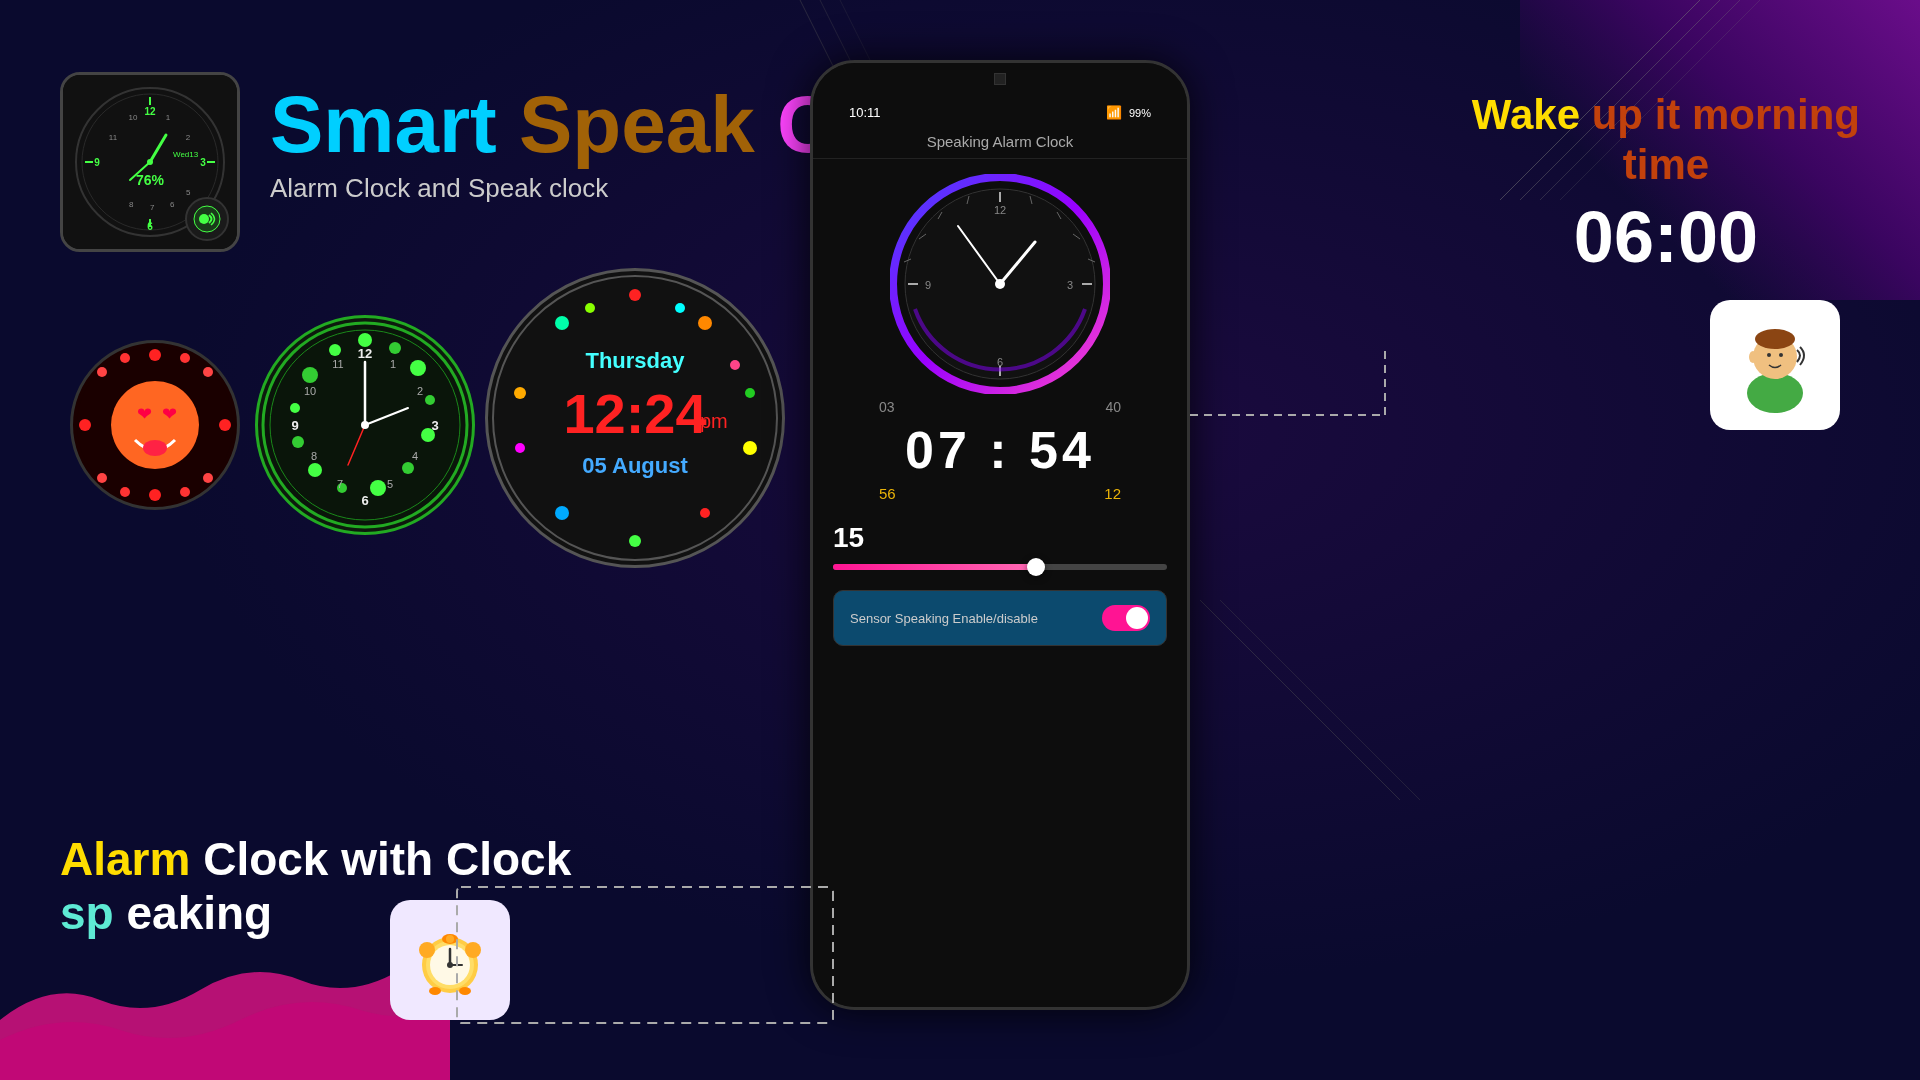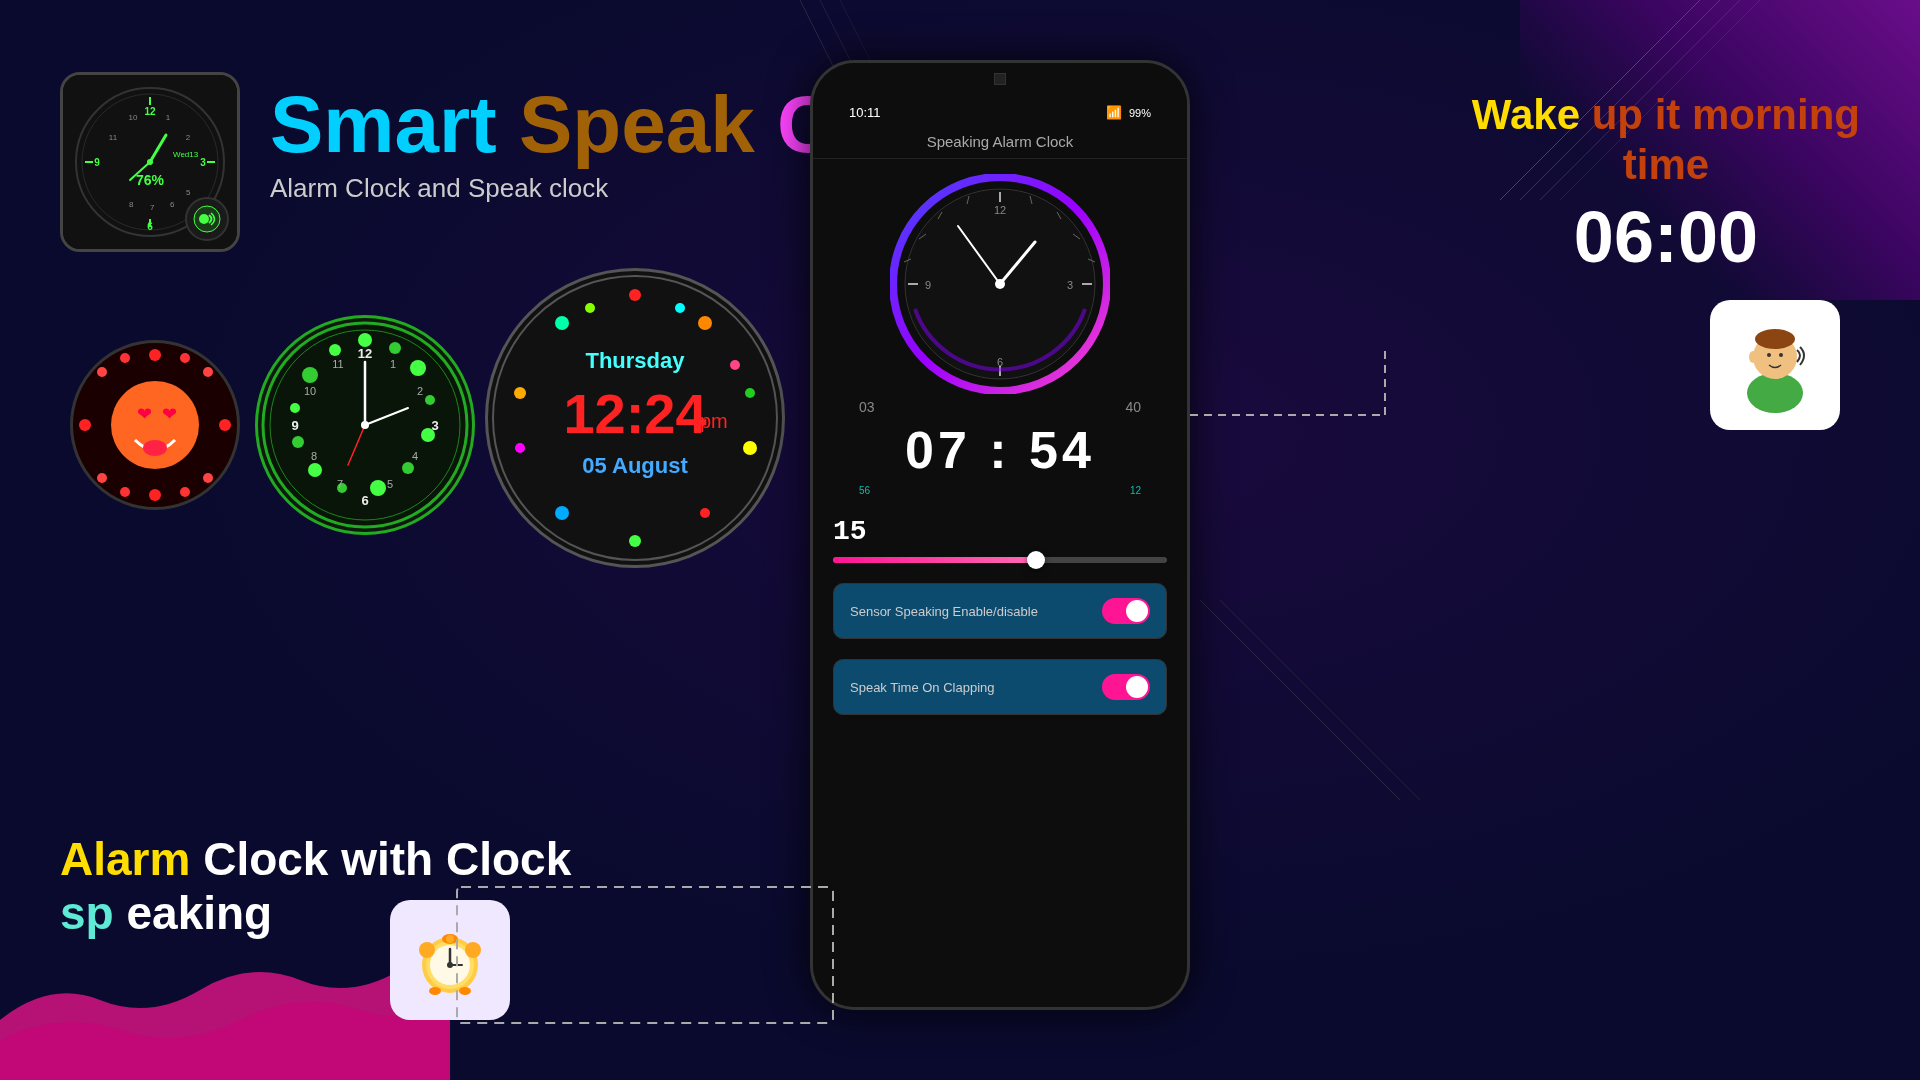--- a/index.html
+++ b/index.html
@@ -142,21 +142,21 @@
 
     .phone-header {
       text-align: center;
       color: #aaa;
       font-size: 15px;
       padding: 8px 0;
       border-bottom: 1px solid #222;
     }
 
     .phone-time-picker {
-      padding: 0 16px;
+      padding: 0 36px;
     }
 
     .time-row {
       display: flex;
       justify-content: space-between;
       color: #888;
       font-size: 14px;
       margin-bottom: 4px;
       padding: 0 30px;
     }
@@ -166,37 +166,36 @@
       color: #fff;
       font-size: 52px;
       font-weight: bold;
       letter-spacing: 4px;
       margin: 5px 0;
     }
 
     .time-sub-row {
       display: flex;
       justify-content: space-between;
-      color: #14b8a6;
-      font-size: 10px;
+      color: #eab308;
+      font-size: 15px;
       padding: 0 30px;
       margin-top: 4px;
     }
 
     
     .phone-slider-section {
       padding: 20px 20px 10px;
     }
 
     .slider-value {
       font-size: 28px;
       font-weight: bold;
       color: #fff;
       margin-bottom: 10px;
-      font-family: Liberation Mono, monospace;
     }
 
     .slider-track {
       width: 100%;
       height: 6px;
       background: #444;
       border-radius: 3px;
       position: relative;
     }
 
@@ -592,26 +591,20 @@
           </div>
         </div>
 
         <div class="toggle-row">
           <span class="toggle-label">Sensor Speaking Enable/disable</span>
           <div class="toggle-switch">
             <div class="toggle-knob"></div>
           </div>
         </div>
 
-        <div class="toggle-row">
-          <span class="toggle-label">Speak Time On Clapping</span>
-          <div class="toggle-switch">
-            <div class="toggle-knob"></div>
-          </div>
-        </div>
 
       </div>
     </div>
   </div>
 
   <div class="wake-up-section">
     <div class="wake-up-text">
       <span class="wake-word">Wake</span>
       <span class="wake-rest"> up it morning</span>
       <br>

